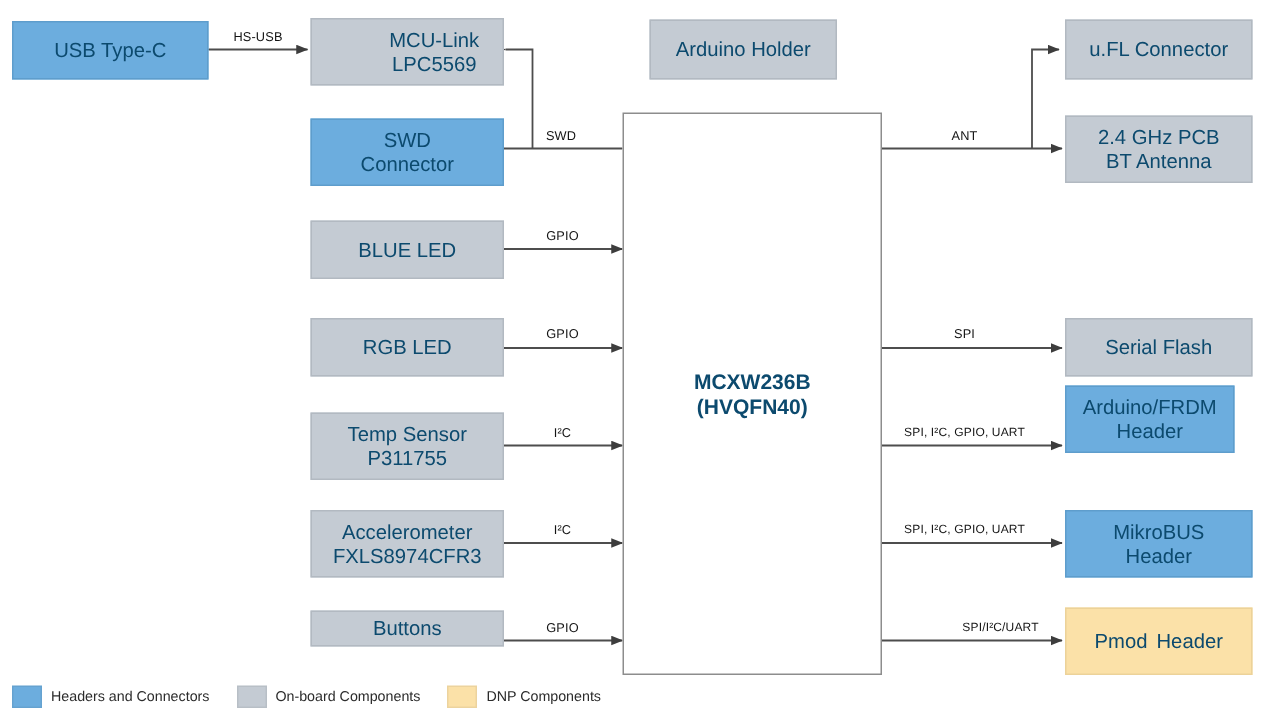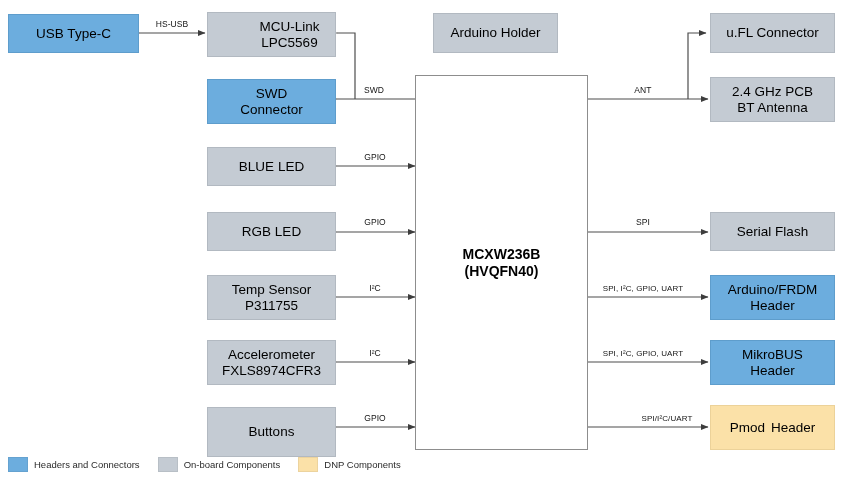--- a/index.html
+++ b/index.html
@@ -7,21 +7,21 @@
     width:850px;height:478px;position:relative;overflow:hidden;
     font-family:"Liberation Sans","DejaVu Sans",sans-serif;
     color:#1a1a1a;
   }
   #diagram{position:absolute;left:0;top:0;width:850px;height:478px;}
 
   .node{
     position:absolute;box-sizing:border-box;
     display:flex;align-items:center;justify-content:center;
     text-align:center;line-height:1.15;
-    font-size:13.5px;color:#000000;
+    font-size:13.5px;color:#0c4a6e;
     border:1px solid #a9b0b8;
   }
   .node.blue{background:#6cadde;border-color:#5e9dcc;}
   .node.gray{background:#c4cbd3;border-color:#b2b9c1;}
   .node.dnp {background:#fbe1a8;border-color:#ecd299;}
   .node.white{background:#ffffff;border:1px solid #8d8d8d;font-weight:bold;font-size:14px;}
 
   .node span{display:block;padding:0 3px;}
 
   
@@ -111,21 +111,21 @@
   <div class="node gray" style="left:207px;top:275px;width:129px;height:45px;flex-direction:column;">
     <span>Temp Sensor</span>
     <span>P311755</span>
   </div>
 
   <div class="node gray" style="left:207px;top:340px;width:129px;height:45px;flex-direction:column;">
     <span>Accelerometer</span>
     <span>FXLS8974CFR3</span>
   </div>
 
-  <div class="node gray" style="left:207px;top:407px;width:129px;height:50px;text-align:center;">
+  <div class="node gray" style="left:207px;top:407px;width:129px;height:24px;text-align:center;">
     <span>Buttons</span>
   </div>
 
   <div class="node gray" style="left:433px;top:13px;width:125px;height:40px;">
     <span>Arduino Holder</span>
   </div>
 
   <div class="node white" style="left:415px;top:75px;width:173px;height:375px;flex-direction:column;">
     <span>MCXW236B</span>
     <span>(HVQFN40)</span>
@@ -137,21 +137,21 @@
 
   <div class="node gray" style="left:710px;top:77px;width:125px;height:45px;flex-direction:column;">
     <span>2.4 GHz PCB</span>
     <span>BT Antenna</span>
   </div>
 
   <div class="node gray" style="left:710px;top:212px;width:125px;height:39px;">
     <span>Serial Flash</span>
   </div>
 
-  <div class="node blue" style="left:710px;top:275px;width:125px;height:45px;flex-direction:column;">
+  <div class="node blue" style="left:710px;top:257px;width:113px;height:45px;flex-direction:column;">
     <span>Arduino/FRDM</span>
     <span>Header</span>
   </div>
 
   <div class="node blue" style="left:710px;top:340px;width:125px;height:45px;flex-direction:column;">
     <span>MikroBUS</span>
     <span>Header</span>
   </div>
 
   <div class="node dnp" style="left:710px;top:405px;width:125px;height:45px;flex-direction:row;">

